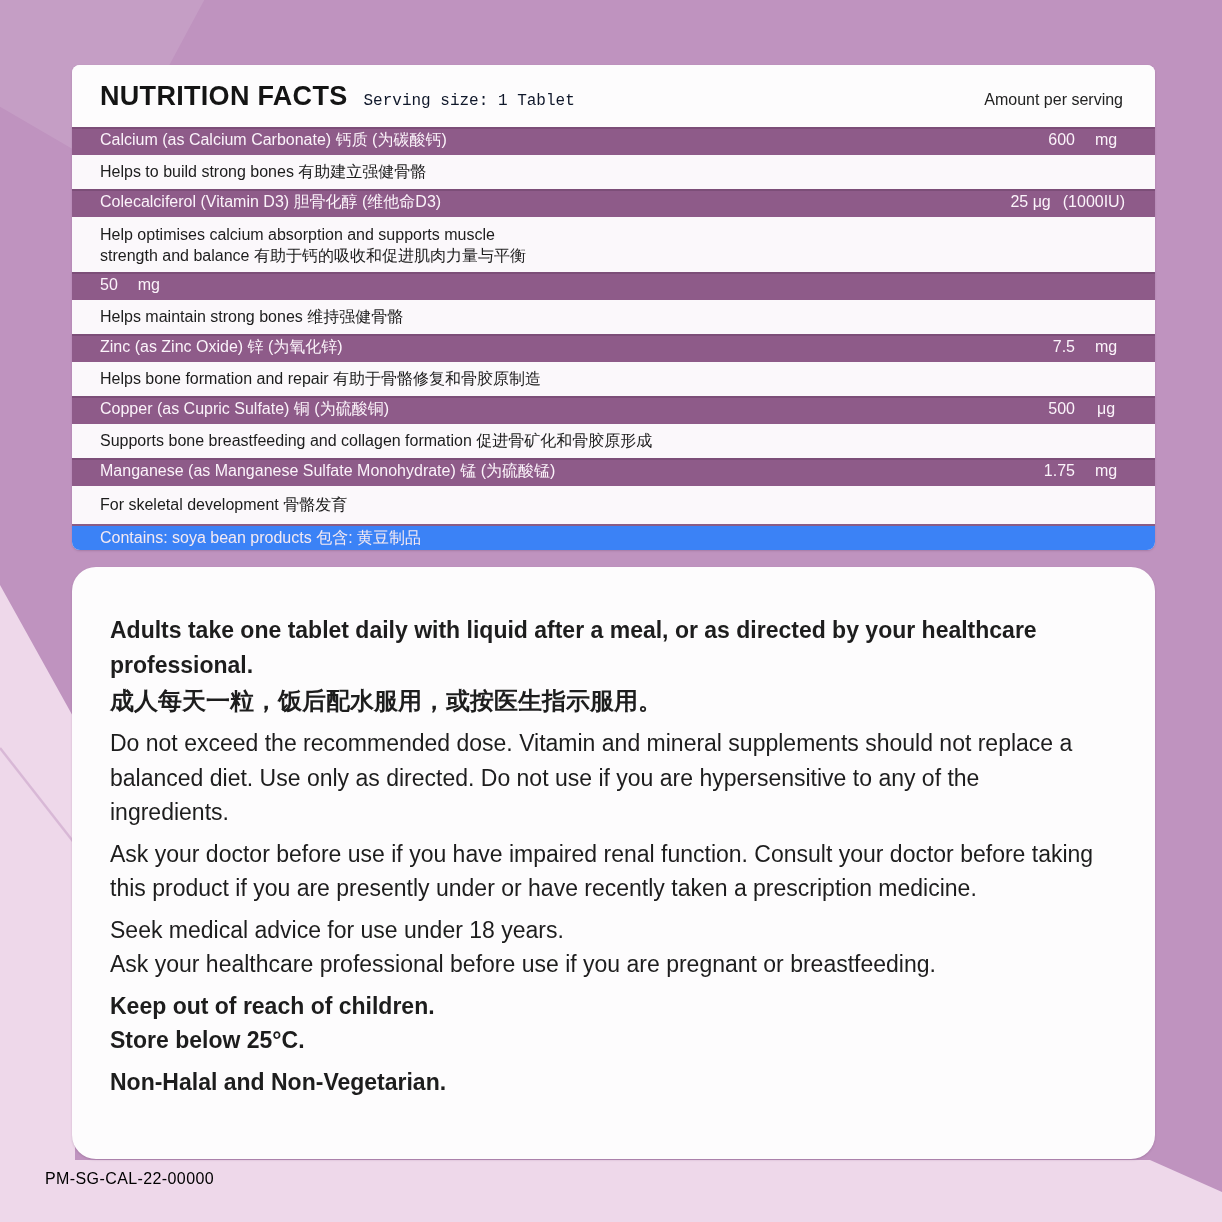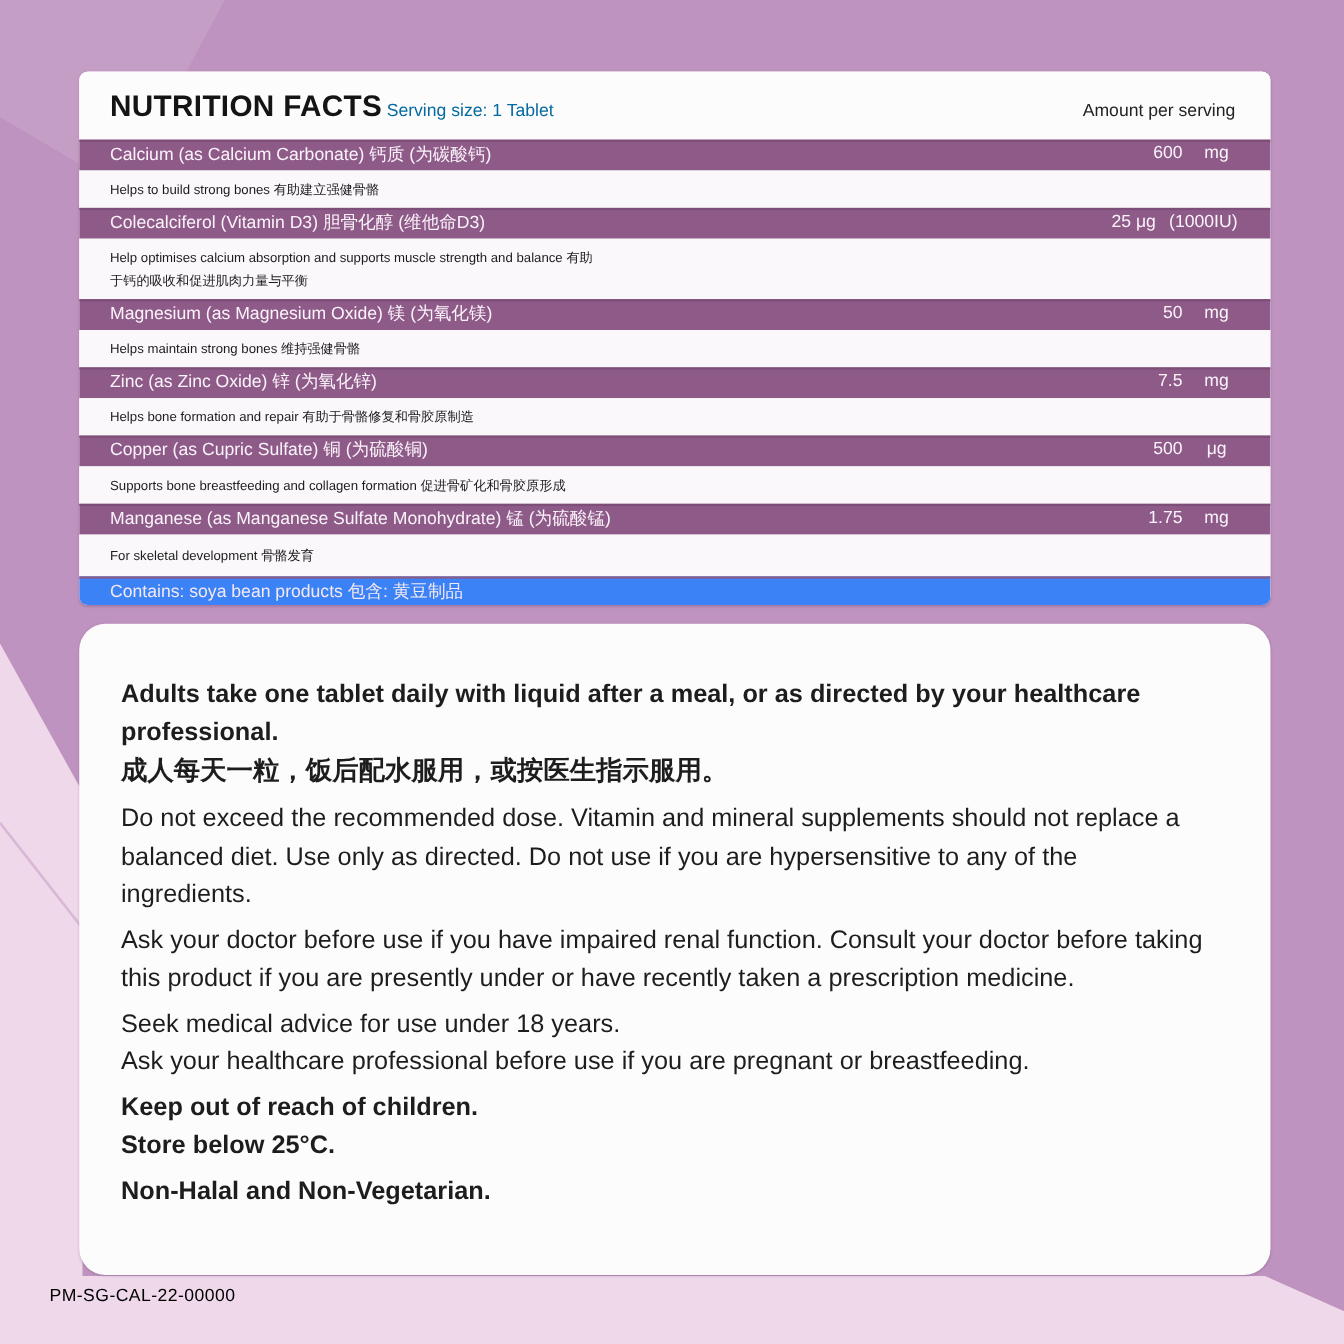--- a/index.html
+++ b/index.html
@@ -6,31 +6,31 @@
   body{font-family:"Liberation Sans","DejaVu Sans",sans-serif;}
   #stage{position:relative;width:1222px;height:1222px;overflow:hidden;background:#bf93bf;}
   #bg-svg{position:absolute;left:0;top:0;width:1222px;height:1222px;}
 
   
   .card{position:absolute;background:#fdfcfd;}
   #nutrition-card{left:72px;top:65px;width:1083px;height:485px;border-radius:8px;overflow:hidden;
                   display:flex;flex-direction:column;box-shadow:0 1px 2px rgba(90,50,90,.25);}
   .nf-header{height:62px;flex:0 0 62px;display:flex;align-items:baseline;padding:0 32px 0 28px;background:#fdfcfd;}
   .nf-title{font-size:27px;font-weight:bold;color:#141414;letter-spacing:.3px;line-height:62px;}
-  .nf-serving{font-size:16px;color:#0369a1;margin-left:4px;}
+  .nf-serving{font-size:16px;color:#0f172a;margin-left:16px;font-family:Liberation Mono, monospace;}
   .nf-spacer{flex:1;}
   .nf-amount{font-size:16px;color:#222;}
 
   .nrow{flex:0 0 28px;height:28px;background:#8e5b89;border-top:2px solid #7c4e78;box-sizing:border-box;
         display:flex;align-items:center;padding:0 30px 4px 28px;color:#fbf3fa;font-size:16px;}
   .nname{flex:1;white-space:nowrap;}
   .nval{text-align:right;white-space:nowrap;}
   .nunit{display:inline-block;min-width:38px;margin-left:12px;text-align:center;}
   .ndesc{flex:0 0 34px;height:34px;display:flex;align-items:center;padding:0 30px 0 28px;
-         background:#fbf8fb;color:#1c1c1c;font-size:12px;white-space:nowrap;}
+         background:#fbf8fb;color:#1c1c1c;font-size:16px;white-space:nowrap;}
   .ndesc.two{flex:0 0 55px;height:55px;white-space:normal;line-height:21px;}
   .ndesc.two .wrap{max-width:450px;}
   .ndesc.tall{flex:0 0 38px;height:38px;}
   .crow{flex:1;background:#3b82f6;border-top:2px solid #8a5c85;box-sizing:border-box;
         display:flex;align-items:center;padding:0 28px;color:#f4e9f2;font-size:16px;}
 
   
   #directions-card{left:72px;top:567px;width:1083px;height:592px;border-radius:24px;
                    box-sizing:border-box;padding:46px 60px 0 38px;box-shadow:0 1px 2px rgba(90,50,90,.25);}
   .dir{font-size:23px;line-height:34.5px;color:#1d1d1d;margin:7px 0 0 0;}
@@ -71,21 +71,20 @@
 
     <div class="nrow">
       <span class="nname">Colecalciferol (Vitamin D3) 胆骨化醇 (维他命D3)</span>
       <span class="nval"><span>25 μg</span><span class="nunit">(1000IU)</span></span>
     </div>
     <div class="ndesc two">
         <span class="wrap">Help optimises calcium absorption and supports muscle strength and balance 有助于钙的吸收和促进肌肉力量与平衡</span>
       </div>
 
     <div class="nrow">
-      <span class="nname">Magnesium (as Magnesium Oxide) 镁 (为氧化镁)</span>
       <span class="nval"><span>50</span><span class="nunit">mg</span></span>
     </div>
     <div class="ndesc">Helps maintain strong bones  维持强健骨骼</div>
 
     <div class="nrow">
       <span class="nname">Zinc (as Zinc Oxide) 锌 (为氧化锌)</span>
       <span class="nval"><span>7.5</span><span class="nunit">mg</span></span>
     </div>
     <div class="ndesc">Helps bone formation and repair 有助于骨骼修复和骨胶原制造</div>
 

